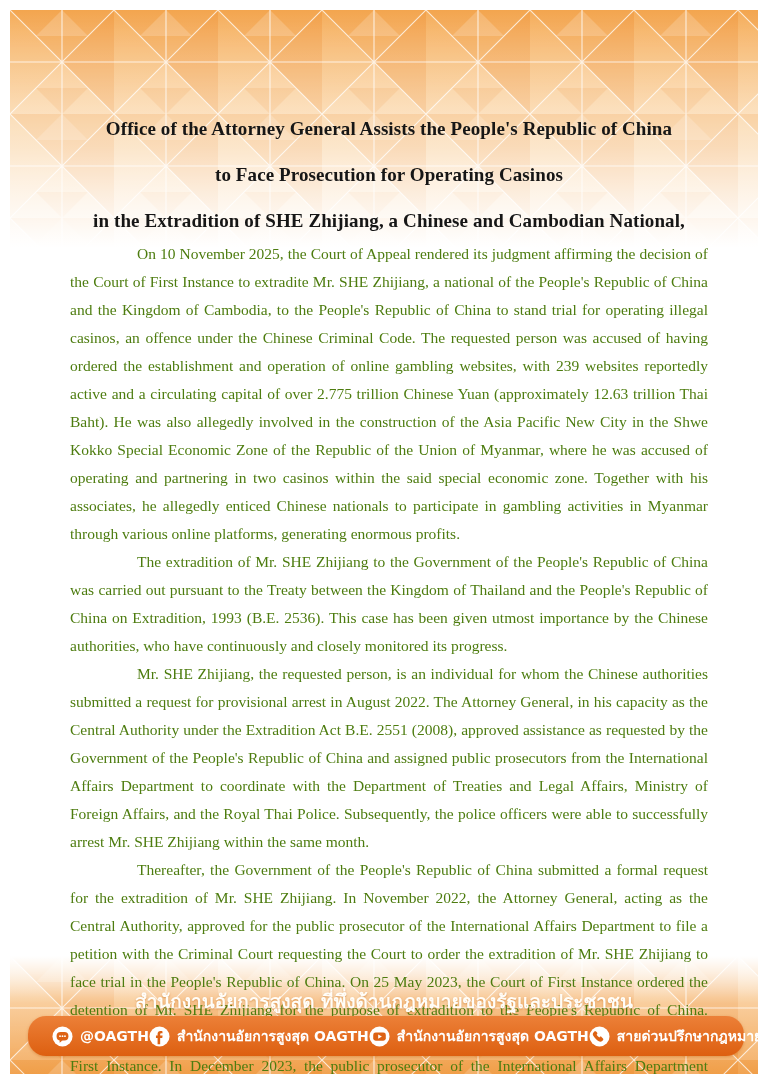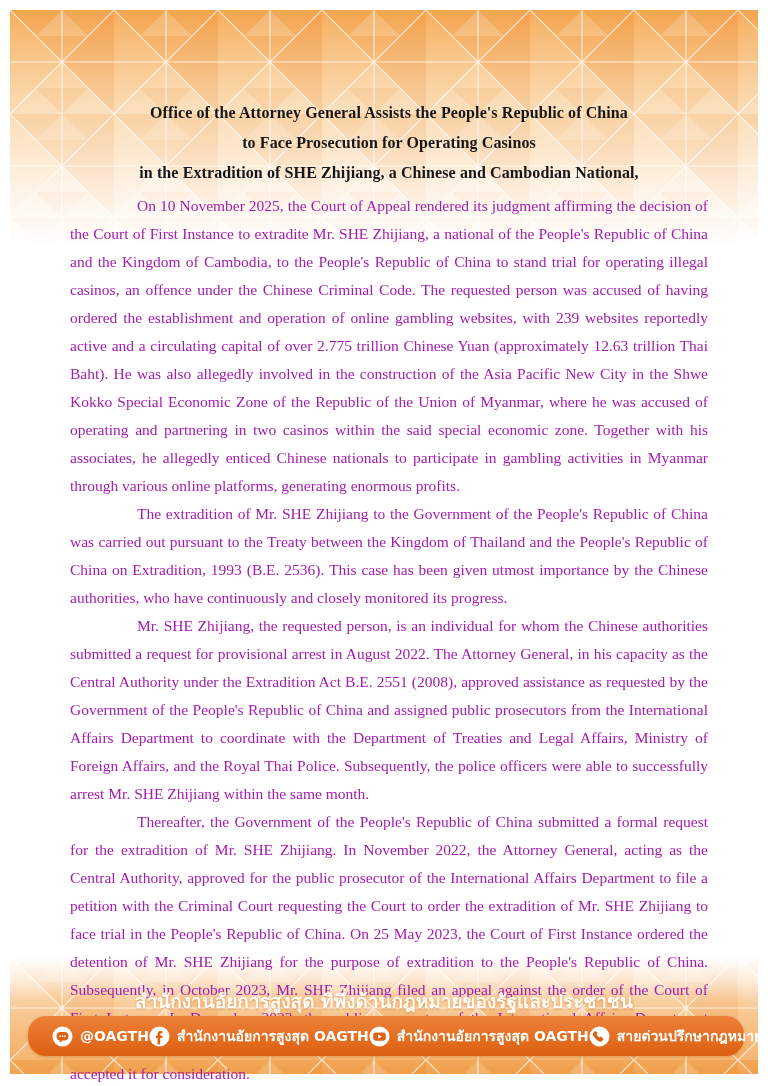--- a/index.html
+++ b/index.html
@@ -13,26 +13,26 @@
   .band-top{top:10px;left:10px;width:748px;height:250px;}
   .band-bottom{bottom:12px;left:10px;width:748px;height:118px;}
   
   .content{
     position:absolute;top:0;left:0;right:0;
     padding:98px 60px 0 70px;
     color:#1f1f1f;
   }
   .title-block{margin-bottom:4px;}
   .title-line{
-    text-align:center;font-weight:bold;font-size:16px;line-height:30px;
-    color:#161616;letter-spacing:.1px;
+    text-align:center;font-weight:bold;font-size:19px;line-height:30px;
+    color:#161616;letter-spacing:.1px;margin-top:16px;
   }
   .body-text p{
     margin:0;text-align:justify;text-indent:67px;
-    font-size:15.5px;line-height:28px;color:#a21caf;
+    font-size:15.5px;line-height:28px;color:#4d7c0f;
   }
   
   .footer-tagline{
     position:absolute;left:0;right:0;top:986px;
     text-align:center;font-family:"DejaVu Sans","Liberation Sans",sans-serif;
     font-weight:bold;font-size:19px;color:#fffdf8;
     text-shadow:0 1px 2px rgba(197,102,15,.55);
   }
   .footer-pill{
     position:absolute;left:28px;right:24px;top:1016px;height:40px;

